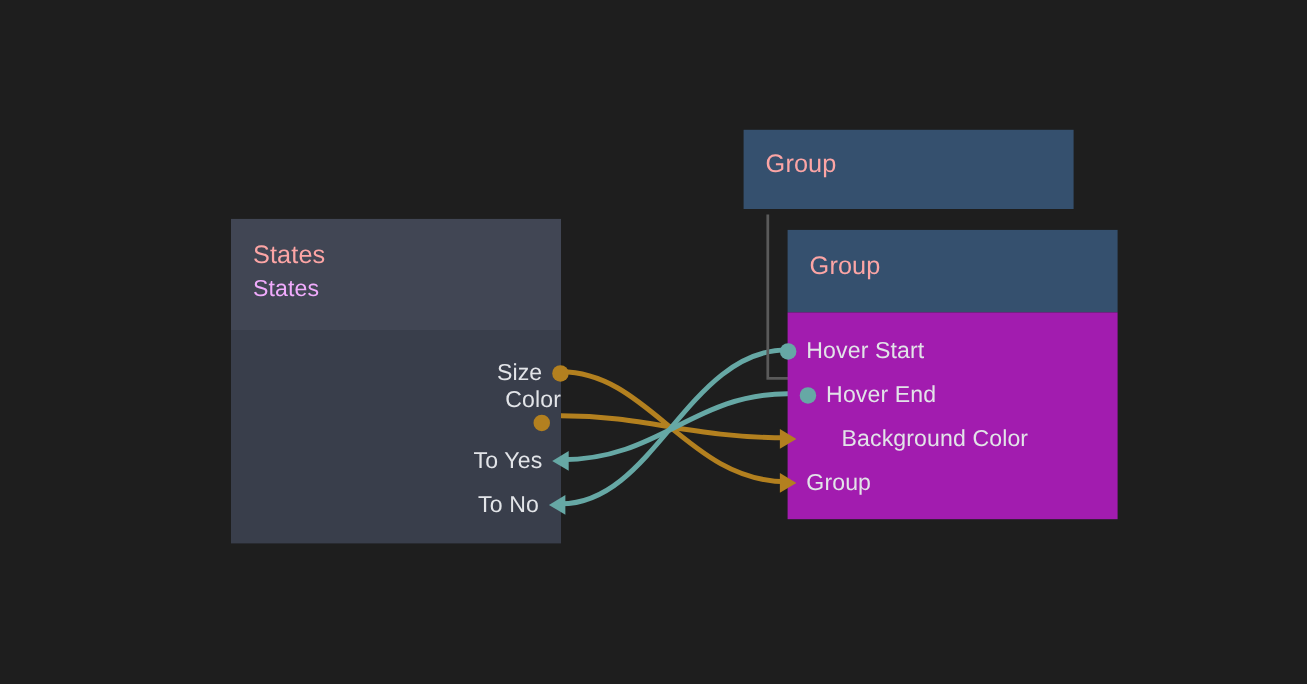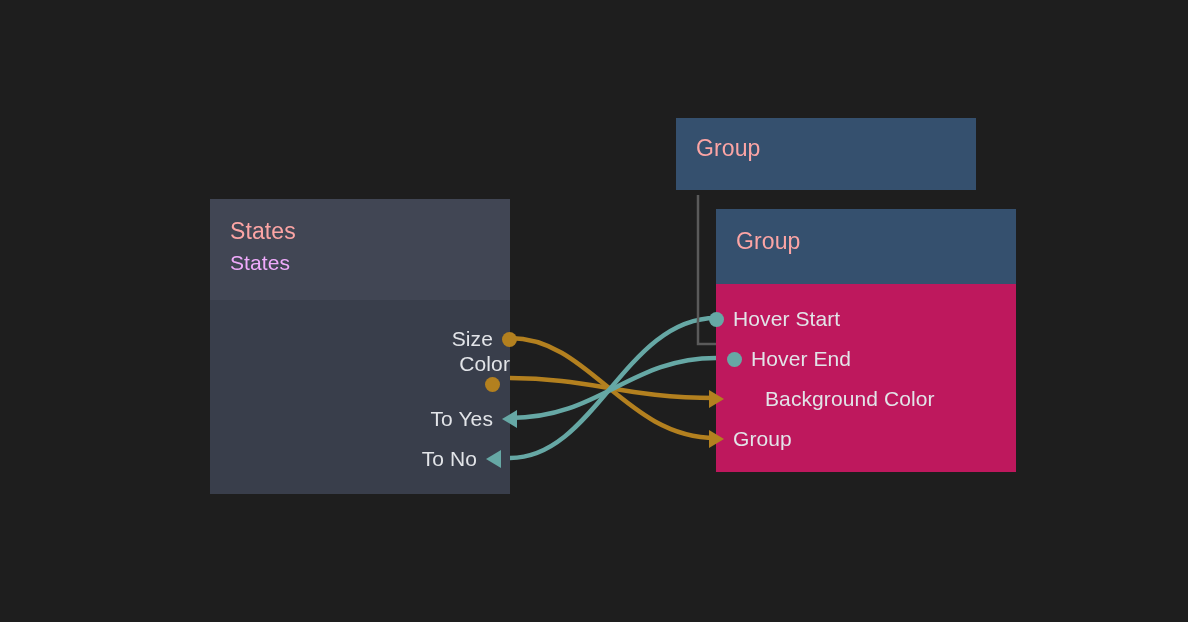--- a/index.html
+++ b/index.html
@@ -64,21 +64,21 @@
   #node-hover .node-header { background: #414654; height: 101px; }
   #node-hover .node-body   { background: #393e4b; height: 194px; }
 
   
   #node-group-outer { left: 676px; top: 118px; width: 300px; height: 72px; }
   #node-group-outer .node-header { background: #35506e; height: 72px; padding-top: 16px; }
 
   
   #node-group-inner { left: 716px; top: 209px; width: 300px; height: 263px; }
   #node-group-inner .node-header { background: #35506e; height: 75px; }
-  #node-group-inner .node-body   { background: #be185d; height: 188px; }
+  #node-group-inner .node-body   { background: #a21caf; height: 188px; }
 
   
   .port-row {
     position: absolute;
     height: 26px;
     display: flex;
     align-items: center;
     white-space: nowrap;
   }
   .port-row.right  { right: 0; justify-content: flex-end; }
@@ -151,21 +151,21 @@
       <div class="port-row right" style="top:66px;  right:0;flex-direction:column;">
         <span class="port-label">Color</span>
         <span class="port-dot orange"></span>
       </div>
 
       <div class="port-row right" style="top:106px; right:0;">
         <span class="port-label">To Yes</span>
         <span class="port-arrow left-teal"></span>
       </div>
 
-      <div class="port-row right" style="top:146px; right:16px;">
+      <div class="port-row right" style="top:146px; right:3px;">
         <span class="port-label">To No</span>
         <span class="port-arrow left-teal"></span>
       </div>
 
     </div>
   </div>
 
   <div class="node" id="node-group-outer">
     <div class="node-header">
       <div class="node-title">Group</div>

